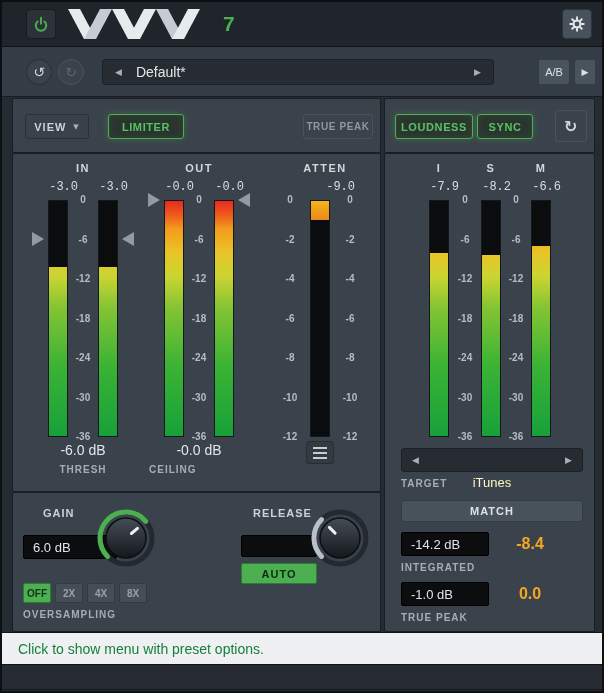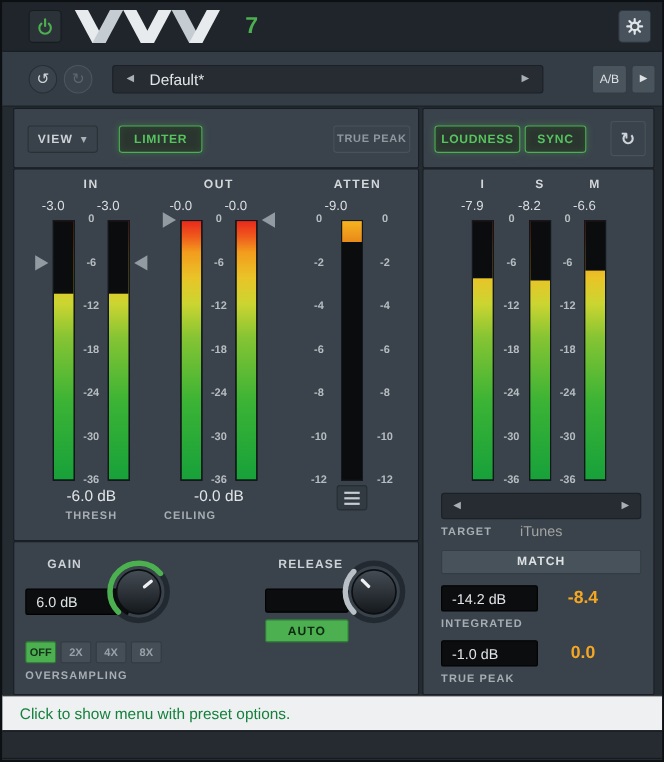--- a/index.html
+++ b/index.html
@@ -27,39 +27,39 @@
   .panel{position:absolute;background:#3a434b;border:1px solid #181e23;box-sizing:border-box;border-radius:2px;}
 
   .btn-green{background:#2b352f;border:1px solid #4caf50;color:#56c45e;font-size:11px;font-weight:bold;letter-spacing:.6px;border-radius:3px;display:flex;align-items:center;justify-content:center;cursor:pointer;box-shadow:0 0 7px rgba(80,190,90,.28), inset 0 0 7px rgba(80,190,90,.14);box-sizing:border-box;position:absolute;}
   .btn-dim{background:#3a434b;border:1px solid #48525a;color:#8f989f;font-size:10px;font-weight:bold;letter-spacing:.6px;border-radius:3px;display:flex;align-items:center;justify-content:center;cursor:pointer;box-sizing:border-box;position:absolute;}
   .btn-gray{background:#48525b;border:1px solid #333c43;color:#dde1e4;font-size:11px;font-weight:bold;letter-spacing:1px;border-radius:2px;display:flex;align-items:center;justify-content:center;cursor:pointer;box-sizing:border-box;position:absolute;}
   .view-btn{position:absolute;background:#39424a;border:1px solid #2a3036;border-radius:3px;color:#ccd1d5;font-size:11px;font-weight:bold;letter-spacing:1px;display:flex;align-items:center;justify-content:center;gap:7px;cursor:pointer;box-sizing:border-box;}
   .view-btn .caret{font-size:7px;color:#aab1b7;}
 
   
   .sec-label{position:absolute;font-size:11px;font-weight:bold;letter-spacing:1.5px;color:#d3d7da;text-align:center;}
-  .peak{position:absolute;font-size:12px;color:#d9dde0;text-align:left;}
+  .peak{position:absolute;font-size:12px;color:#d9dde0;text-align:right;font-family:Liberation Mono, monospace;}
   .meter{position:absolute;width:20px;height:237px;background:#0a0c0d;border:1px solid #13181c;box-sizing:border-box;overflow:hidden;}
   .meter-grad{position:absolute;left:0;right:0;top:0;bottom:0;
     background:linear-gradient(to top,#17a13a 0%,#3bb335 30%,#86c433 55%,#cbd531 68%,#e9c428 78%,#f39c1d 88%,#ef5a1c 94%,#e82a1c 100%);}
   .meter-mask{position:absolute;left:0;right:0;top:0;background:#0a0c0d;}
   .atten-fill{position:absolute;left:0;right:0;top:0;background:linear-gradient(to bottom,#f7b31f,#e8891a);}
   .scale{position:absolute;width:26px;display:flex;flex-direction:column;justify-content:space-between;align-items:center;font-size:10px;line-height:10px;color:#b6bcc1;font-weight:bold;text-align:center;}
   .tri-r{position:absolute;width:0;height:0;border-top:7px solid transparent;border-bottom:7px solid transparent;border-left:12px solid #939ba2;cursor:pointer;}
   .tri-l{position:absolute;width:0;height:0;border-top:7px solid transparent;border-bottom:7px solid transparent;border-right:12px solid #939ba2;cursor:pointer;}
   .readout{position:absolute;font-size:14px;color:#e2e5e8;text-align:center;cursor:pointer;}
   .small-label{position:absolute;font-size:10px;font-weight:bold;letter-spacing:1px;color:#a6adb3;}
   .burger{position:absolute;width:28px;height:23px;background:#323a42;border:1px solid #262d33;border-radius:3px;display:flex;flex-direction:column;justify-content:center;align-items:center;gap:3px;cursor:pointer;box-sizing:border-box;}
   .burger div{width:14px;height:2px;background:#c8cdd2;}
 
   .input-black{position:absolute;background:#0b0d0e;border:1px solid #000;border-radius:2px;color:#e0e4e7;font-size:13px;display:flex;align-items:center;padding-left:9px;box-sizing:border-box;cursor:text;}
   .orange-val{position:absolute;color:#f5a623;font-size:16px;font-weight:bold;text-align:center;}
   .dd{position:absolute;background:#262c32;border:1px solid #1b2126;border-radius:3px;display:flex;align-items:center;padding:0 10px;box-sizing:border-box;cursor:pointer;}
   .dd .arrow{font-size:9px;color:#a8afb5;cursor:pointer;}
-  .dd .lbl{flex:1;text-align:center;font-size:13px;color:#a3a3a3;margin-top:44px;}
+  .dd .lbl{flex:1;text-align:center;font-size:13px;color:#fef9c3;margin-top:44px;}
 
   .knob{position:absolute;width:62px;height:62px;cursor:pointer;}
   .auto-btn{position:absolute;background:#4caf50;border:1px solid #2f7a36;border-radius:2px;color:#0e2b12;font-size:11px;font-weight:bold;letter-spacing:1px;display:flex;align-items:center;justify-content:center;cursor:pointer;box-sizing:border-box;}
   .os-btn{position:absolute;width:28px;height:20px;background:#454e56;border:1px solid #333b42;border-radius:2px;color:#99a1a8;font-size:10px;font-weight:bold;display:flex;align-items:center;justify-content:center;cursor:pointer;box-sizing:border-box;}
   .os-btn.active{background:#4caf50;border-color:#2f7a36;color:#15321a;}
 
   .status-bar{position:absolute;top:630px;left:0;right:0;height:32px;background:#eef0f1;border-top:1px solid #11161a;display:flex;align-items:center;padding-left:16px;font-size:14px;color:#15803d;box-sizing:border-box;}
   .bottom-strip{position:absolute;top:662px;left:0;right:0;bottom:0;background:#252b31;border-top:1px solid #0f1418;}
   .bottom-strip .hairline{position:absolute;left:0;right:0;top:24px;height:1px;background:#161b20;}
 </style>

